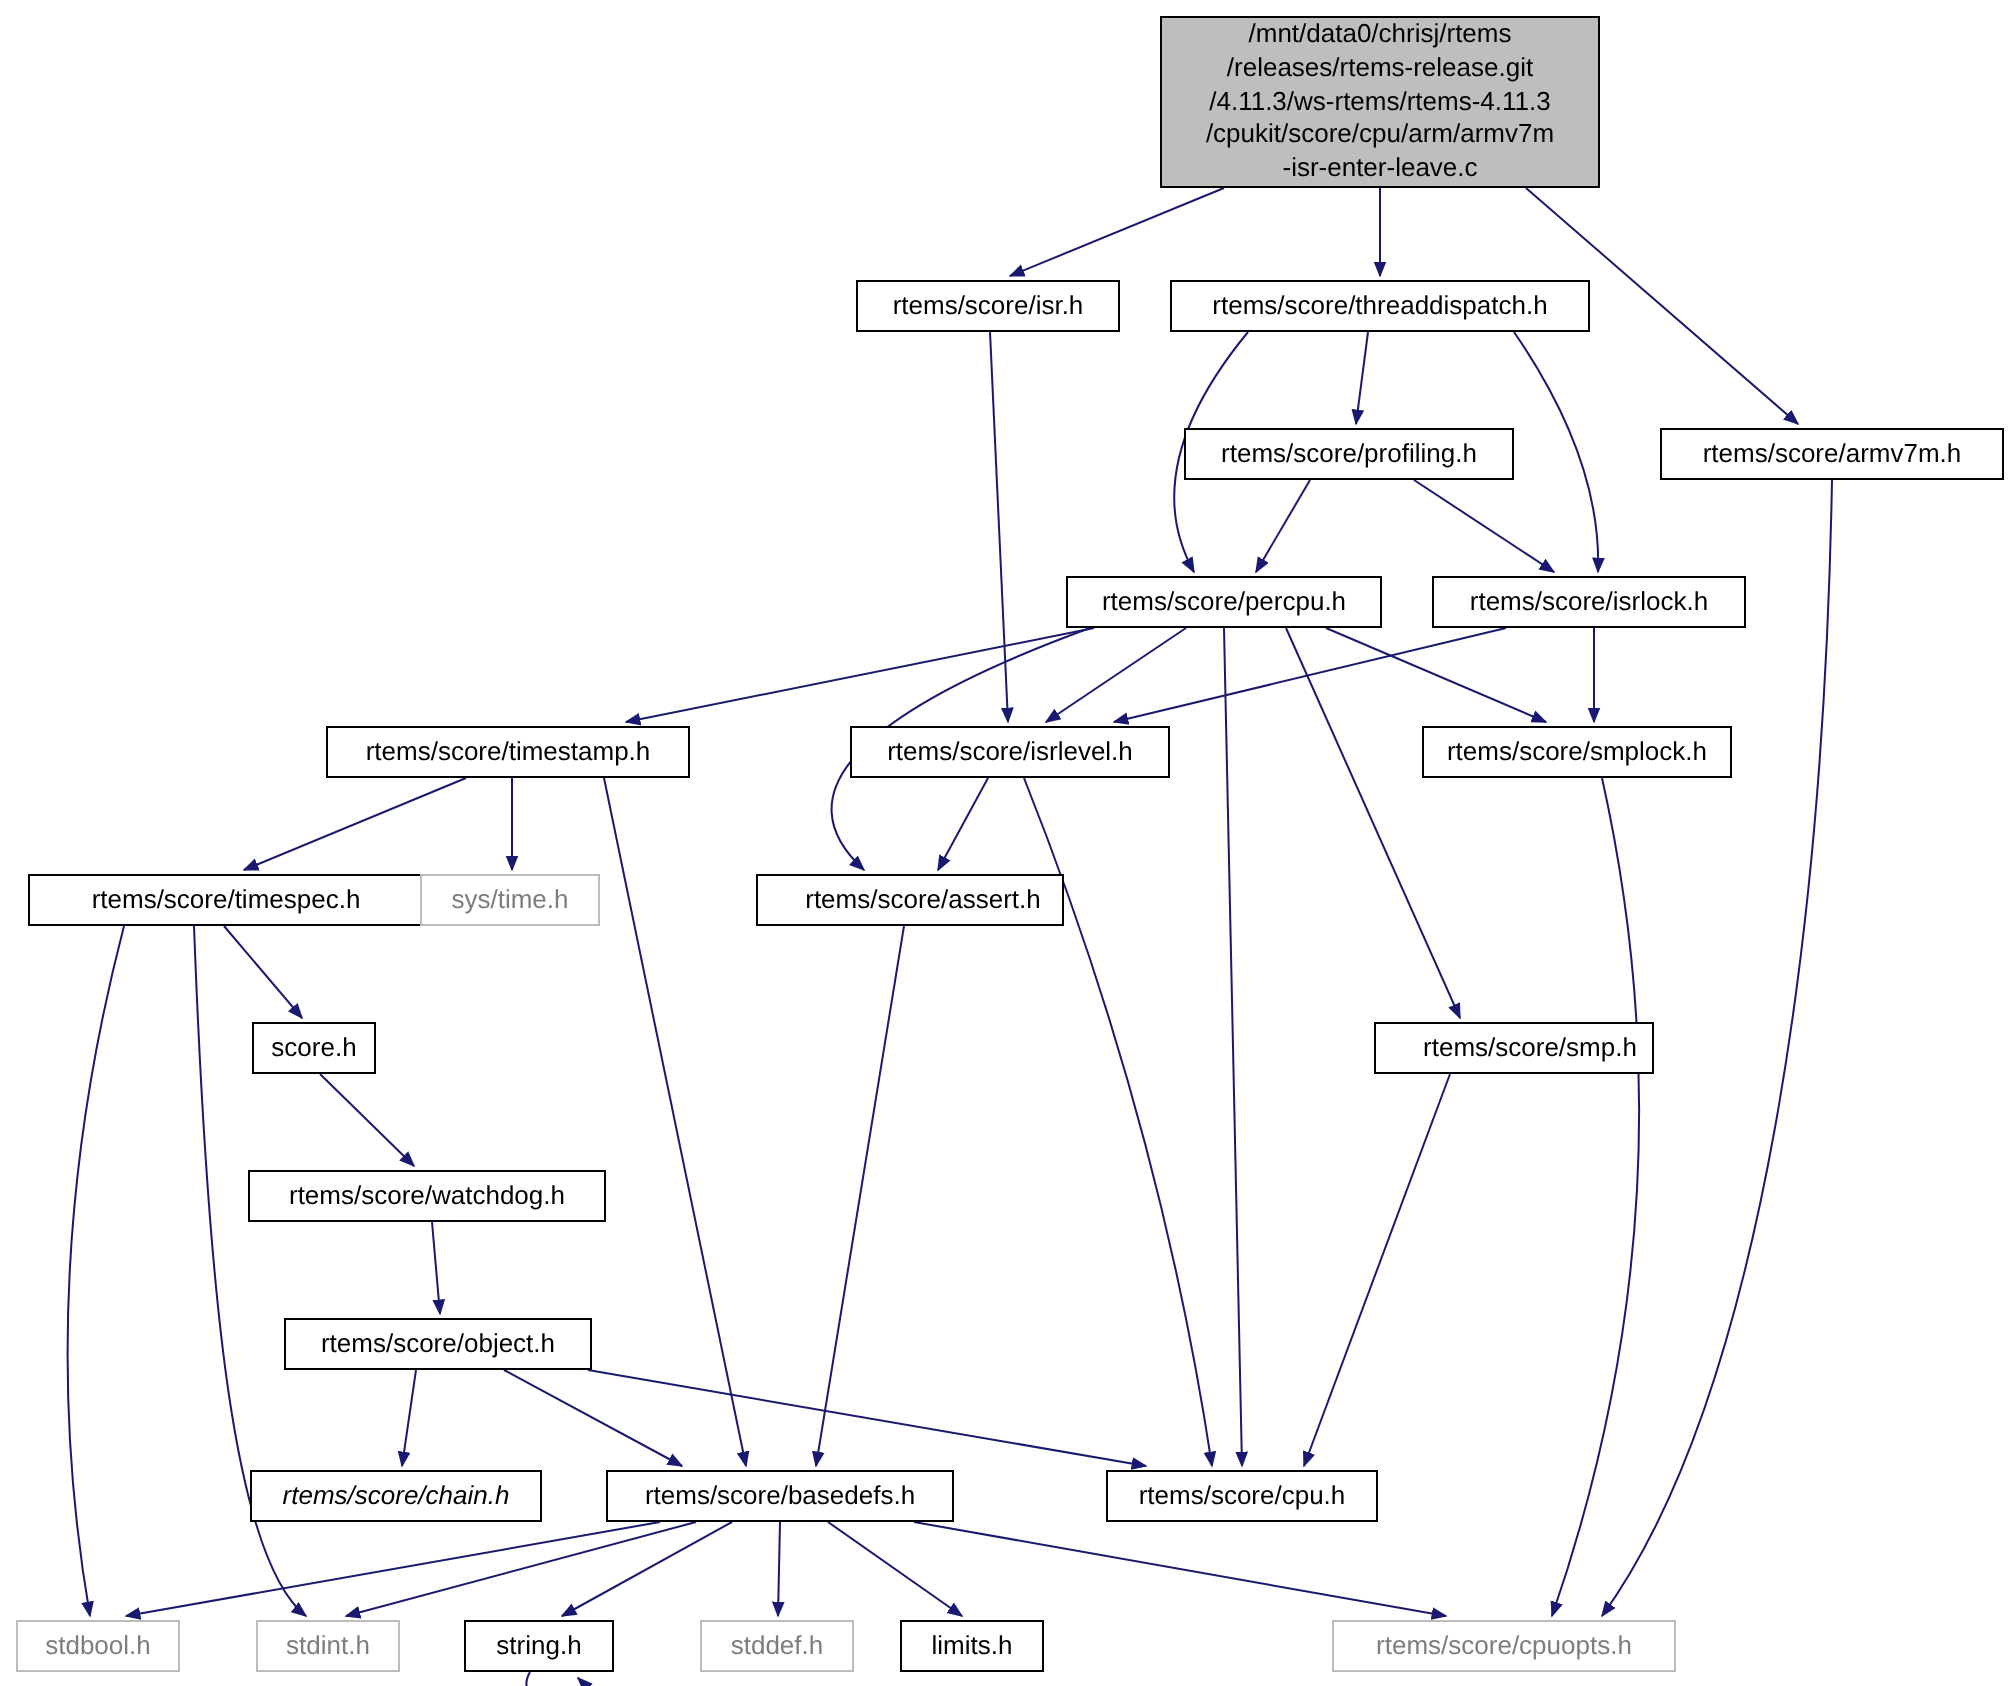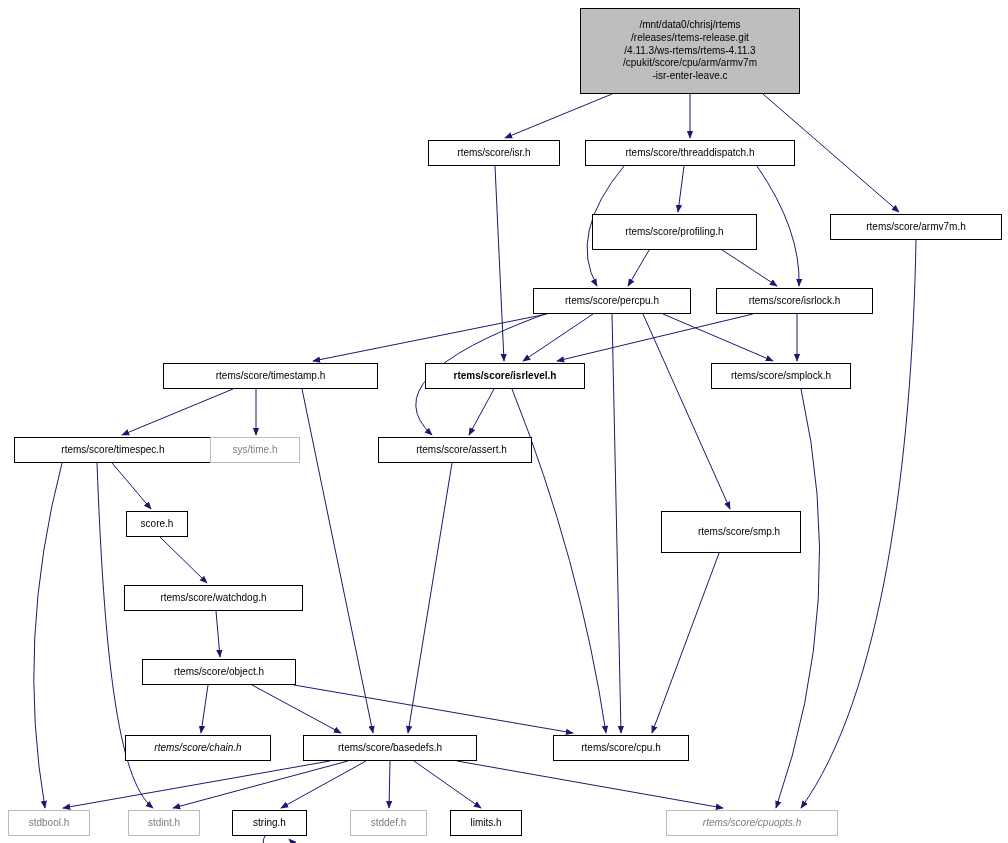--- a/index.html
+++ b/index.html
@@ -4,21 +4,21 @@
 <style>
   html,body{margin:0;padding:0;background:#ffffff;}
   body{width:1008px;height:843px;font-family:"Liberation Sans",sans-serif;overflow:hidden;}
   #graph{position:relative;width:1008px;height:843px;background:#ffffff;}
   #edge-layer{position:absolute;left:0;top:0;z-index:1;}
   .edge{fill:none;stroke-width:1px;}
   .node{
     position:absolute;box-sizing:border-box;z-index:2;
     border:1px solid #000000;background:#ffffff;color:#000000;
     display:flex;flex-direction:column;align-items:center;justify-content:center;
-    font-size:10px;line-height:1.28;text-align:center;white-space:nowrap;
+    font-size:13px;line-height:1.28;text-align:center;white-space:nowrap;
     cursor:pointer;
   }
   .node.external{border-color:#bcbcbc;color:#7d7d7d;cursor:default;}
   .node.main{background:#bebebe;cursor:default;}
   .lbl{pointer-events:none;}
 </style>
 </head>
 <body>
 
 <div id="graph">
@@ -79,54 +79,54 @@
       <div class="lbl">/4.11.3/ws-rtems/rtems-4.11.3</div>
       <div class="lbl">/cpukit/score/cpu/arm/armv7m</div>
       <div class="lbl">-isr-enter-leave.c</div>
     </div>
     <div class="node internal" style="left: 585px; top: 140px; width: 210px; height: 26px;">
       <div class="lbl">rtems/score/threaddispatch.h</div>
     </div>
     <div class="node internal" style="left: 428px; top: 140px; width: 132px; height: 26px;">
       <div class="lbl">rtems/score/isr.h</div>
     </div>
-    <div class="node internal" style="left: 592px; top: 214px; width: 165px; height: 36px;">
+    <div class="node internal" style="left: 592px; top: 214px; width: 165px; height: 26px;">
       <div class="lbl">rtems/score/profiling.h</div>
     </div>
     <div class="node internal" style="left: 830px; top: 214px; width: 172px; height: 26px;">
       <div class="lbl">rtems/score/armv7m.h</div>
     </div>
     <div class="node internal" style="left: 533px; top: 288px; width: 158px; height: 26px;">
       <div class="lbl">rtems/score/percpu.h</div>
     </div>
     <div class="node internal" style="left: 716px; top: 288px; width: 157px; height: 26px;">
       <div class="lbl">rtems/score/isrlock.h</div>
     </div>
-    <div class="node internal" style="left: 163px; top: 363px; width: 215px; height: 26px;">
+    <div class="node internal" style="left: 163px; top: 363px; width: 182px; height: 26px;">
       <div class="lbl">rtems/score/timestamp.h</div>
     </div>
-    <div class="node internal" style="left: 425px; top: 363px; width: 160px; height: 26px; font-weight: bold;">
+    <div class="node internal" style="left: 425px; top: 363px; width: 160px; height: 26px;">
       <div class="lbl">rtems/score/isrlevel.h</div>
     </div>
-    <div class="node internal" style="left: 711px; top: 363px; width: 140px; height: 26px;">
+    <div class="node internal" style="left: 711px; top: 363px; width: 155px; height: 26px;">
       <div class="lbl">rtems/score/smplock.h</div>
     </div>
     <div class="node internal" style="left: 14px; top: 437px; width: 198px; height: 26px;">
       <div class="lbl">rtems/score/timespec.h</div>
     </div>
     <div class="node external" style="left: 210px; top: 437px; width: 90px; height: 26px;">
       <div class="lbl">sys/time.h</div>
     </div>
     <div class="node internal" style="left: 378px; top: 437px; width: 154px; height: 26px; padding-left: 13px;">
       <div class="lbl">rtems/score/assert.h</div>
     </div>
     <div class="node internal" style="left: 126px; top: 511px; width: 62px; height: 26px;">
       <div class="lbl">score.h</div>
     </div>
-    <div class="node internal" style="left: 661px; top: 511px; width: 140px; height: 42px; padding-left: 16px;">
+    <div class="node internal" style="left: 687px; top: 511px; width: 140px; height: 26px; padding-left: 16px;">
       <div class="lbl">rtems/score/smp.h</div>
     </div>
     <div class="node internal" style="left: 124px; top: 585px; width: 179px; height: 26px;">
       <div class="lbl">rtems/score/watchdog.h</div>
     </div>
     <div class="node internal" style="left: 142px; top: 659px; width: 154px; height: 26px;">
       <div class="lbl">rtems/score/object.h</div>
     </div>
     <div class="node internal" style="left: 125px; top: 735px; width: 146px; height: 26px; font-style: italic;">
       <div class="lbl">rtems/score/chain.h</div>
@@ -145,16 +145,16 @@
     </div>
     <div class="node internal" style="left: 232px; top: 810px; width: 75px; height: 26px;">
       <div class="lbl">string.h</div>
     </div>
     <div class="node external" style="left: 350px; top: 810px; width: 77px; height: 26px;">
       <div class="lbl">stddef.h</div>
     </div>
     <div class="node internal" style="left: 450px; top: 810px; width: 72px; height: 26px;">
       <div class="lbl">limits.h</div>
     </div>
-    <div class="node external" style="left: 666px; top: 810px; width: 172px; height: 26px; font-style: italic;">
+    <div class="node external" style="left: 666px; top: 810px; width: 172px; height: 26px;">
       <div class="lbl">rtems/score/cpuopts.h</div>
     </div>
   </div>
 
 </body></html>

